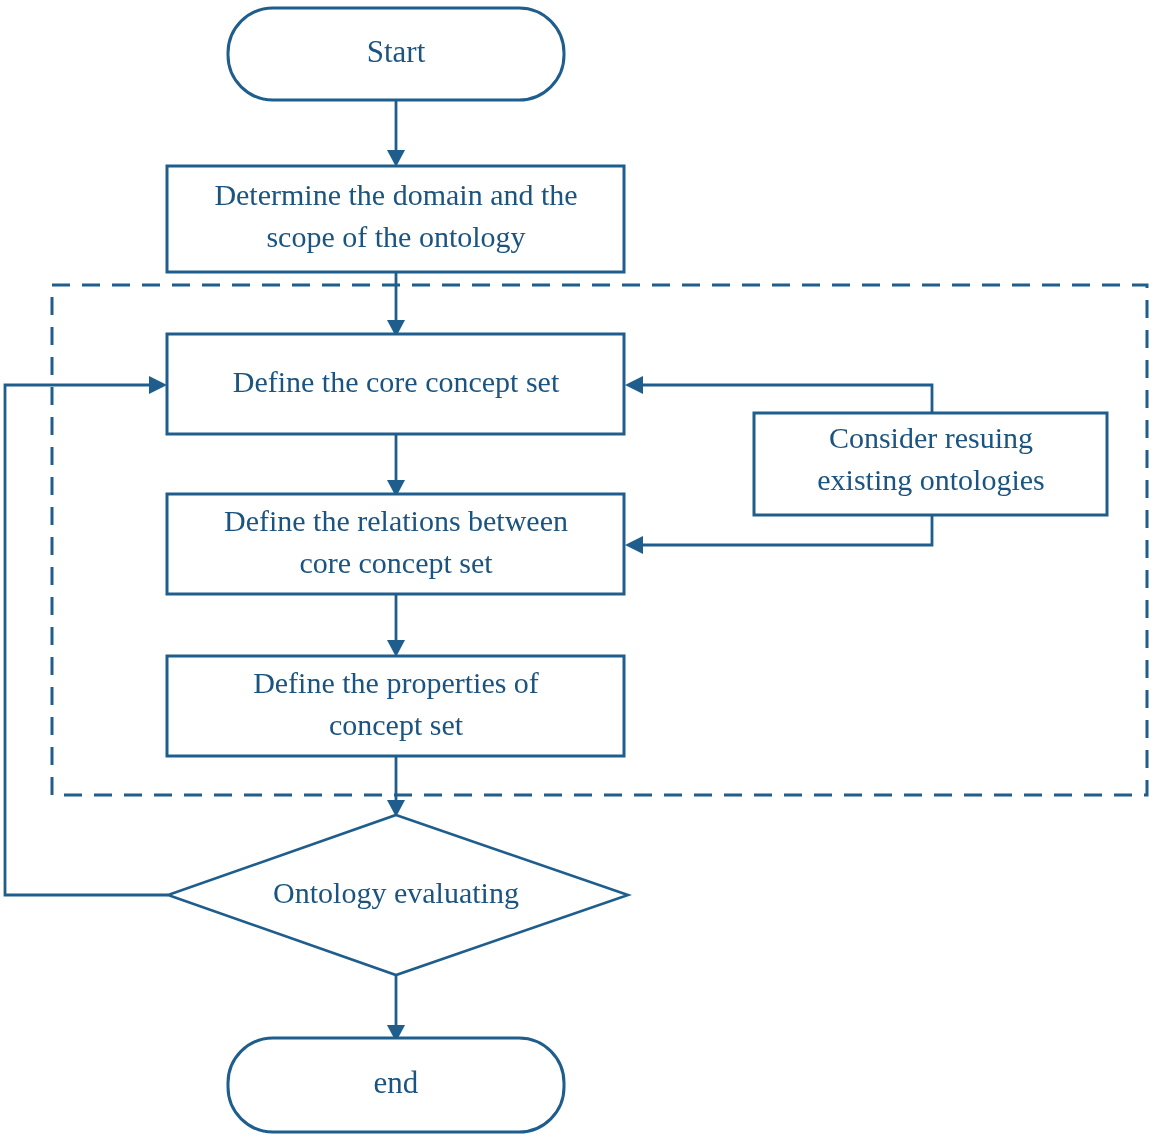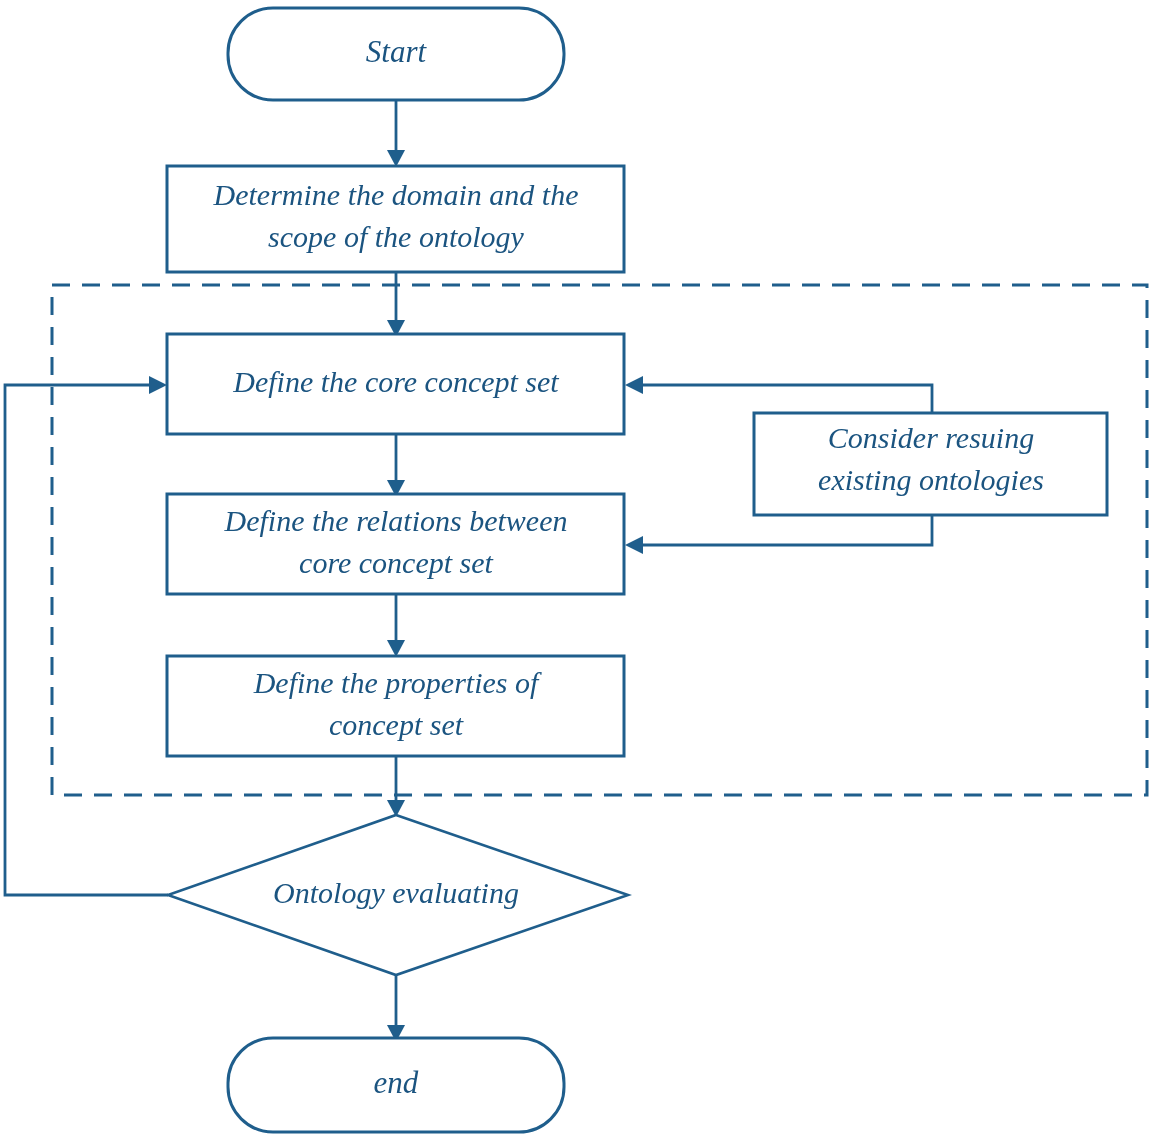--- a/index.html
+++ b/index.html
@@ -11,21 +11,20 @@
     width: 1155px;
     height: 1140px;
     overflow: hidden;
     font-family: "Liberation Serif", "DejaVu Serif", serif;
   }
   #flowchart-root {
     position: relative;
     width: 1155px;
     height: 874px;
     background: #ffffff;
-    font-style: italic;
   }
   svg#flow-svg {
     display: block;
     width: 1155px;
     height: 1140px;
   }
   .node-shape {
     fill: #ffffff;
     stroke: #1f5e8c;
     stroke-width: 3;

